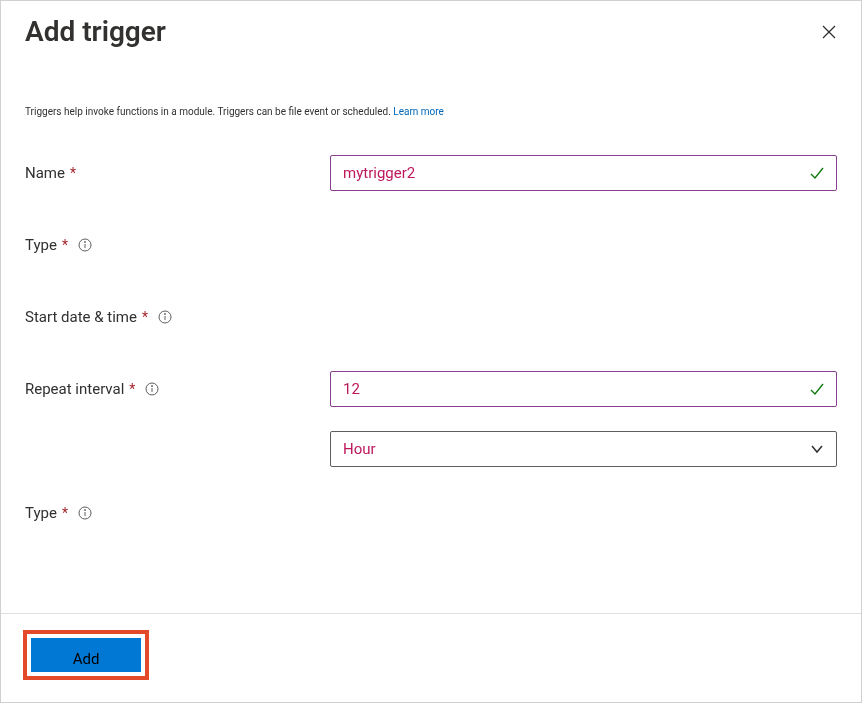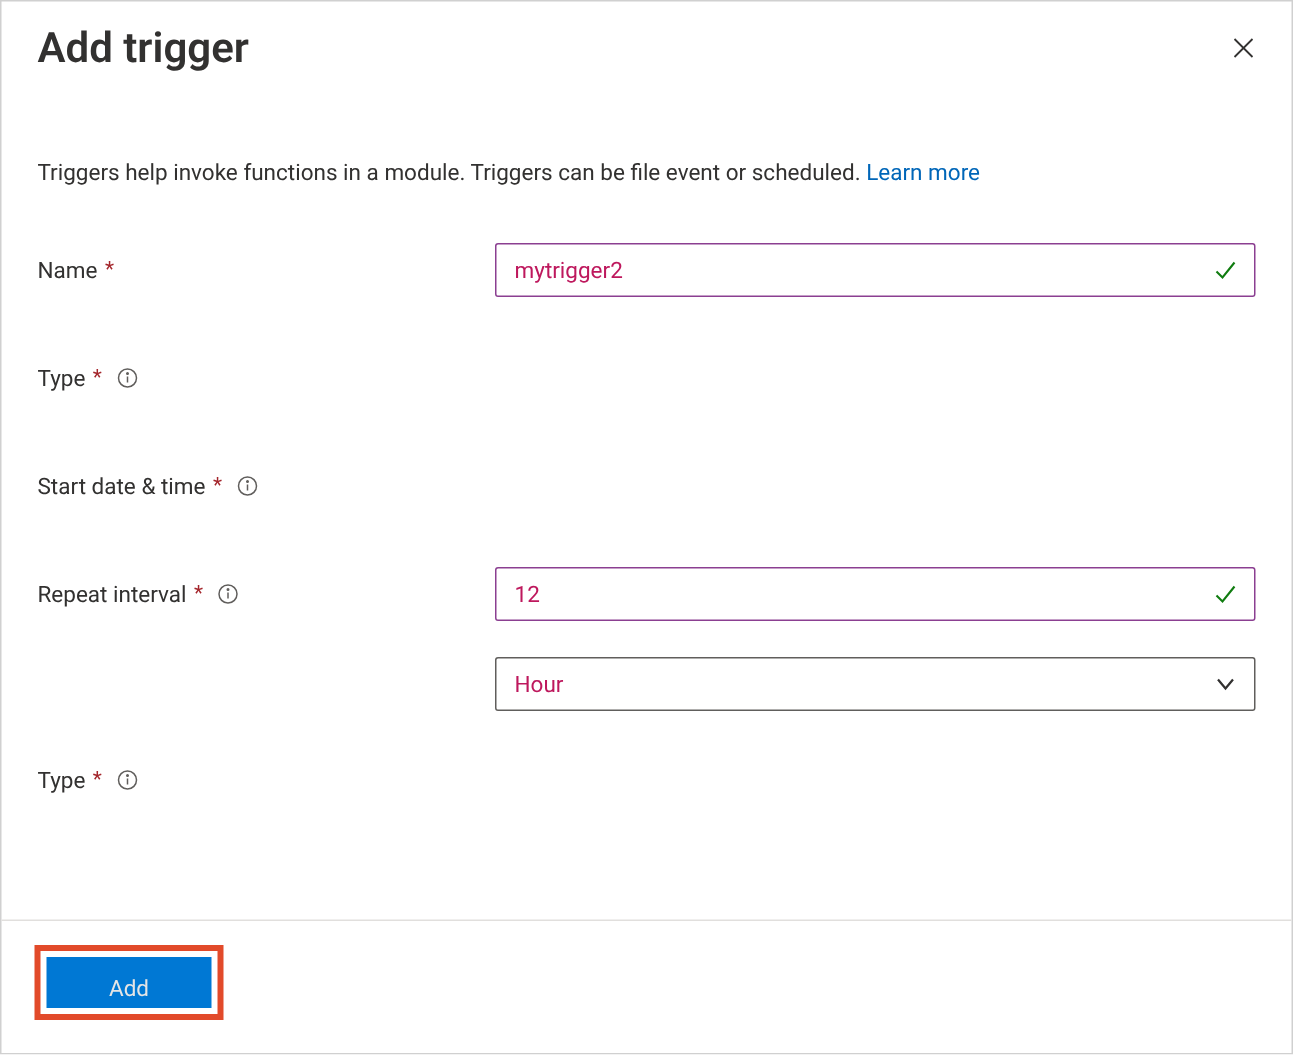--- a/index.html
+++ b/index.html
@@ -44,21 +44,21 @@
       justify-content: center;
     }
     .close-icon svg {
       width: 16px;
       height: 16px;
       stroke: #323130;
       stroke-width: 1.2;
     }
     .description {
       padding: 48px 24px 0 24px;
-      font-size: 15px;
+      font-size: 10px;
       color: #323130;
     }
     .learn-more {
       color: #0066b8;
       text-decoration: none;
       cursor: pointer;
     }
     .form-rows {
       padding: 38px 24px 0 24px;
     }
@@ -202,21 +202,21 @@
       padding: 16px 22px 22px 22px;
       display: flex;
     }
     .highlight-wrap {
       border: 4px solid #e24a2a;
       padding: 4px;
       display: inline-block;
     }
     .add-btn {
       background: #0078d4;
-      color: #e5e5e5;
+      color: #000000;
       border: none;
       font-size: 15px;
       font-family: inherit;
       padding: 12px 36px;
       cursor: pointer;
       min-width: 110px;
       height: 34px;
     }
   </style>
 </head>

